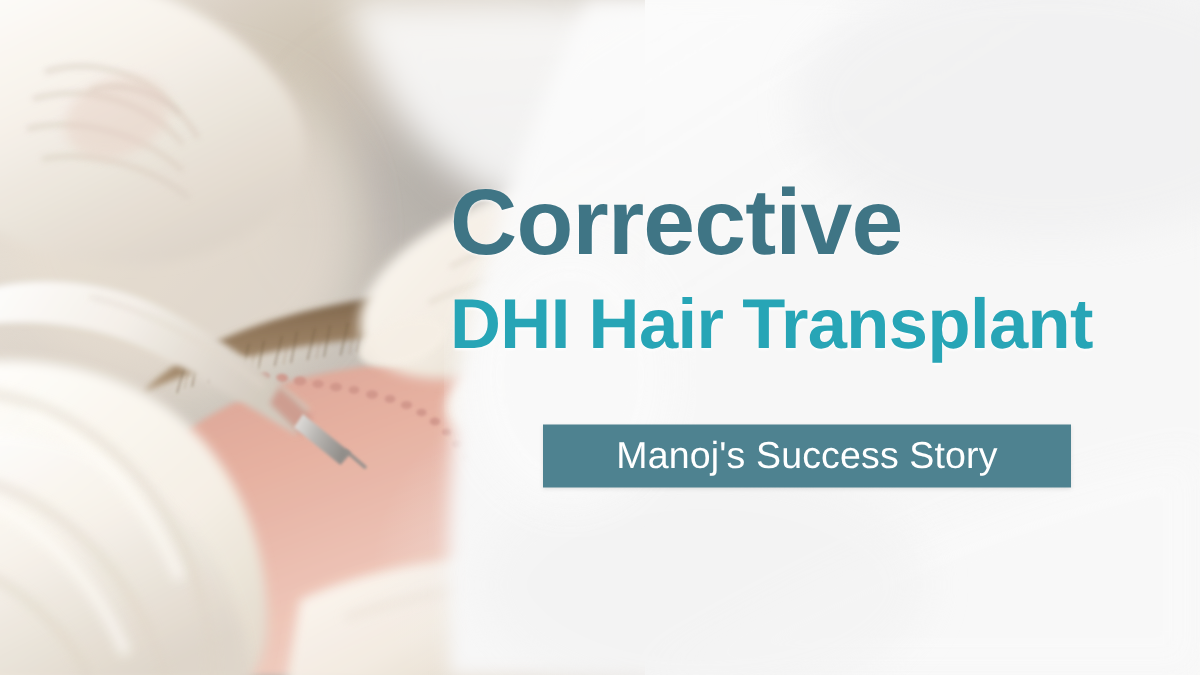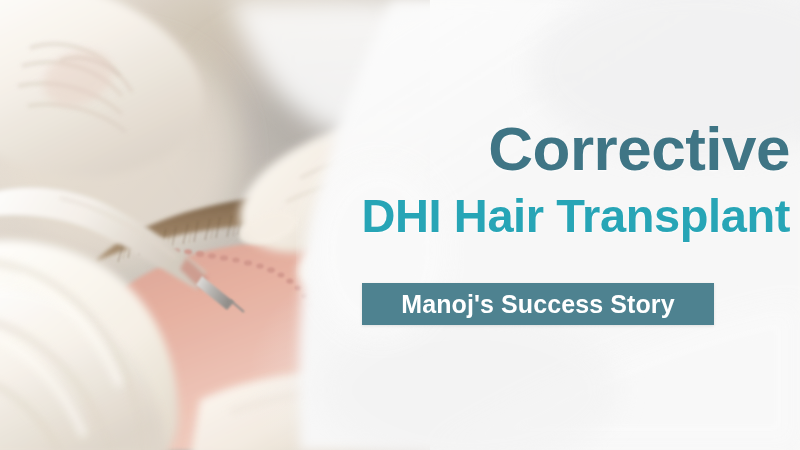--- a/index.html
+++ b/index.html
@@ -39,23 +39,23 @@
   .panel-white {
     position: absolute;
     left: 0; top: 0; width: 800px; height: 450px;
     pointer-events: none;
   }
   .panel-white svg { display: block; width: 800px; height: 450px; }
 
   
   .headline-wrap {
     position: absolute;
-    left: 290px; top: 118px;
+    left: 300px; top: 118px;
     width: 500px;
-    text-align: right;
+    text-align: left;
   }
   .headline-1 {
     font-size: 62px;
     font-weight: bold;
     letter-spacing: -0.5px;
     color: #3f7585;
     line-height: 1.0;
     margin: 0;
     white-space: nowrap;
     text-shadow: 0 1px 2px rgba(255,255,255,0.85);
@@ -77,21 +77,21 @@
     width: 352px; height: 42px;
     background: #4e8290;
     display: flex;
     align-items: center;
     justify-content: center;
     box-shadow: 0 1px 3px rgba(0,0,0,0.10);
   }
   .subtitle-text {
     color: #ffffff;
     font-size: 25px;
-    font-weight: bold;
+    font-weight: normal;
     letter-spacing: 0.1px;
     white-space: nowrap;
   }
 </style>
 </head>
 <body>
 
 <div id="canvas">
 
   <div class="photo">

